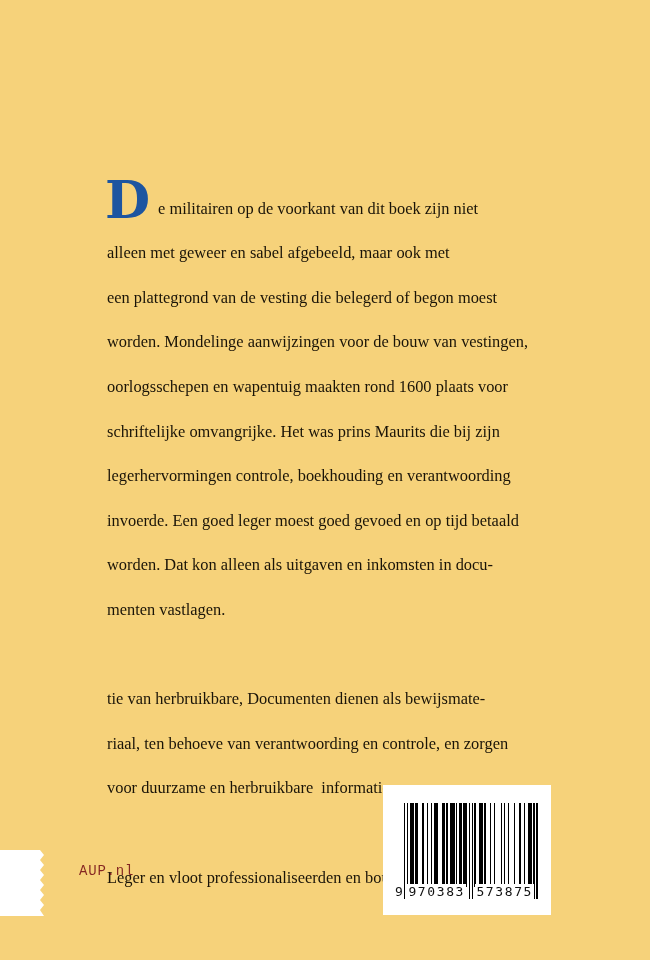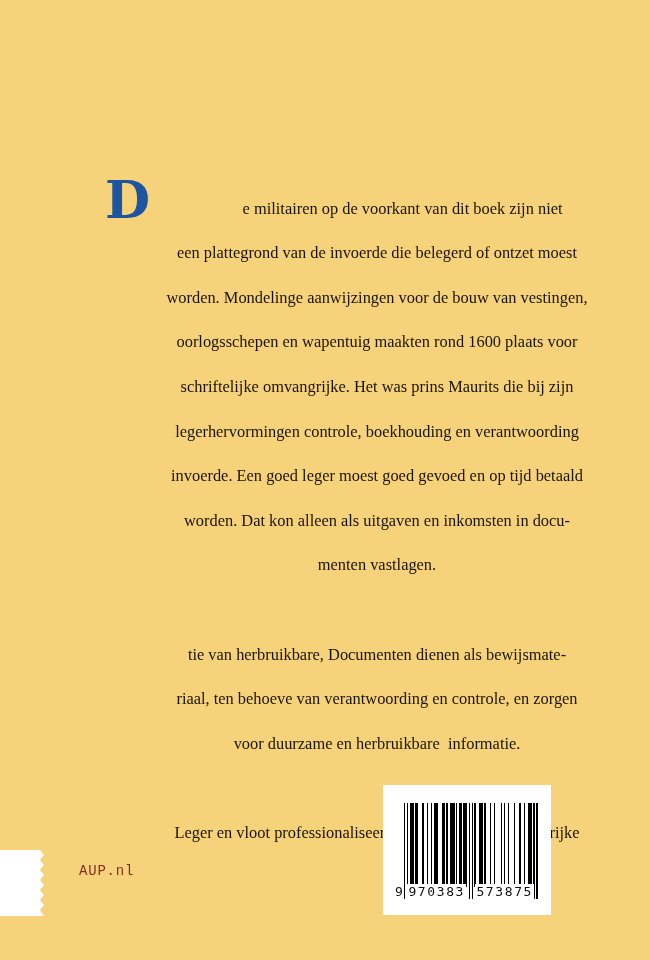--- a/index.html
+++ b/index.html
@@ -34,21 +34,21 @@
     .dropcap {
       float: left;
       font-family: "DejaVu Serif", "Liberation Serif", serif;
       font-weight: bold;
       color: #1d55a0;
       font-size: 52px;
       line-height: 42px;
       margin: 4px 8px 0 -2px;
       height: 44px;
     }
-    .line { display: block; text-align: center; }
+    .line { display: block; }
 
     .barcode-box {
       position: absolute;
       left: 383px;
       top: 785px;
       width: 168px;
       height: 130px;
       background: #ffffff;
     }
     .barcode-bars {
@@ -98,21 +98,22 @@
       opacity: 0.95;
     }
   </style>
 </head>
 <body>
 
 <div class="blurb">
   <div class="para para-first">
     <span class="dropcap">D</span>
     <span class="line">e militairen op de voorkant van dit boek zijn niet</span>
-    <span class="line">een plattegrond van de invoerde die belegerd of ontzet moest</span>
+    <span class="line">alleen met geweer en sabel afgebeeld, maar ook met</span>
+    <span class="line">een plattegrond van de vesting die belegerd of begon moest</span>
     <span class="line">worden. Mondelinge aanwijzingen voor de bouw van vestingen,</span>
     <span class="line">oorlogsschepen en wapentuig maakten rond 1600 plaats voor</span>
     <span class="line">schriftelijke omvangrijke. Het was prins Maurits die bij zijn</span>
     <span class="line">legerhervormingen controle, boekhouding en verantwoording</span>
     <span class="line">invoerde. Een goed leger moest goed gevoed en op tijd betaald</span>
     <span class="line">worden. Dat kon alleen als uitgaven en inkomsten in docu-</span>
     <span class="line">menten vastlagen.</span>
   </div>
 
   <div class="para">

